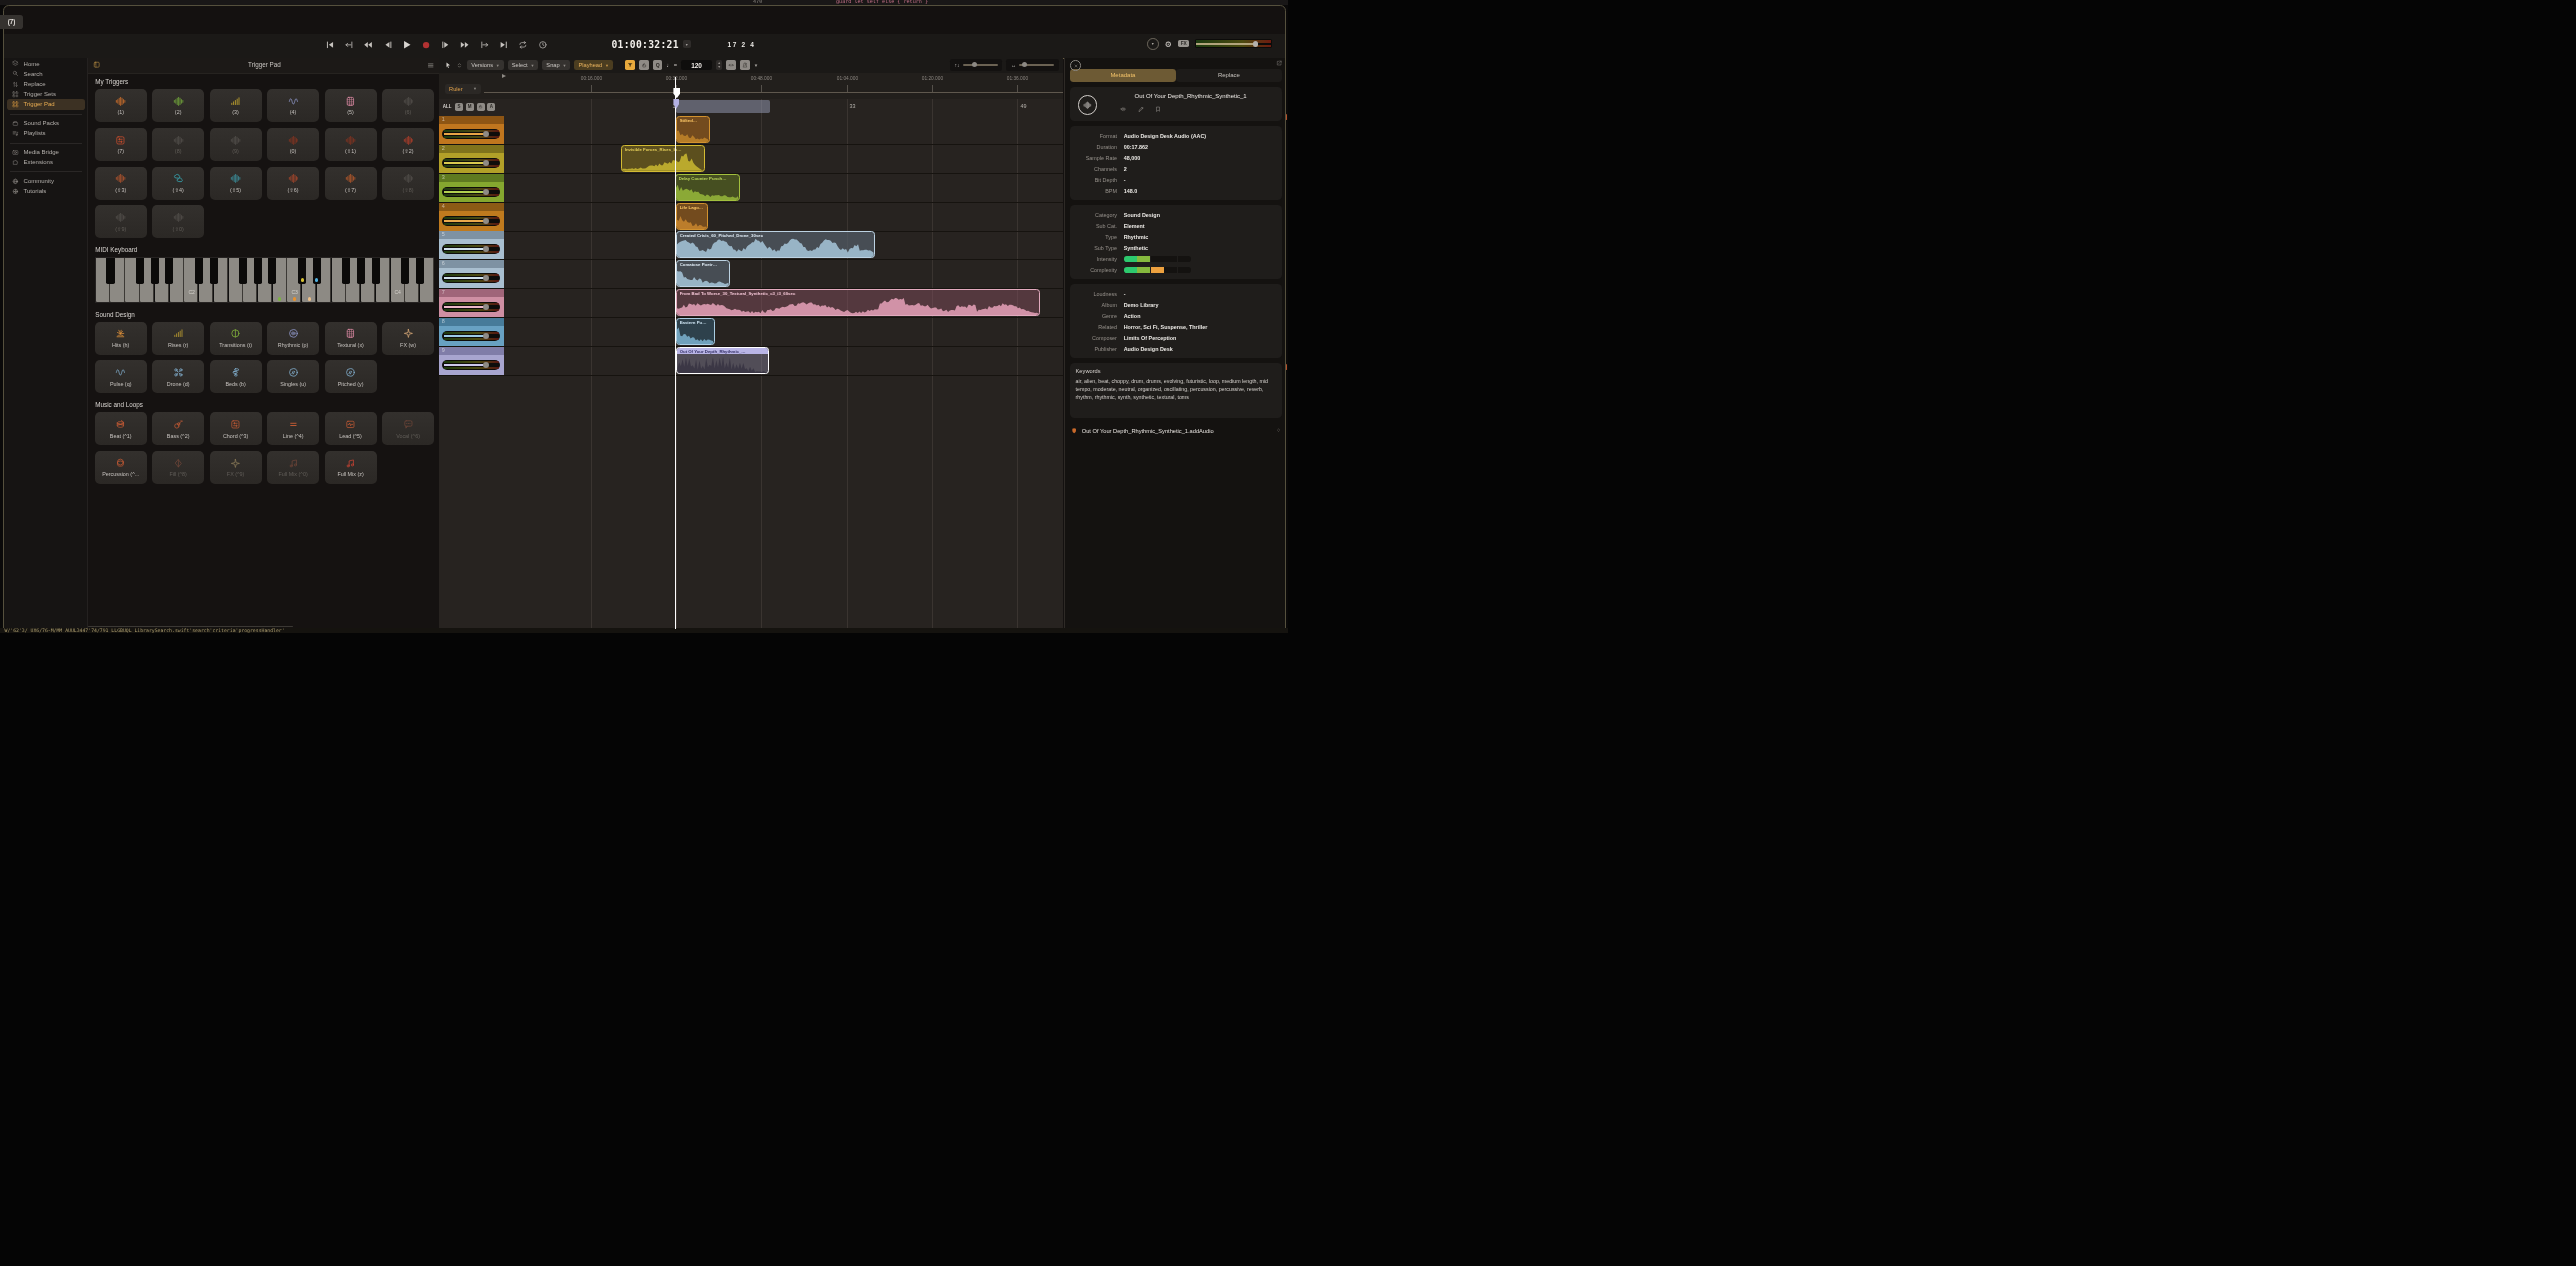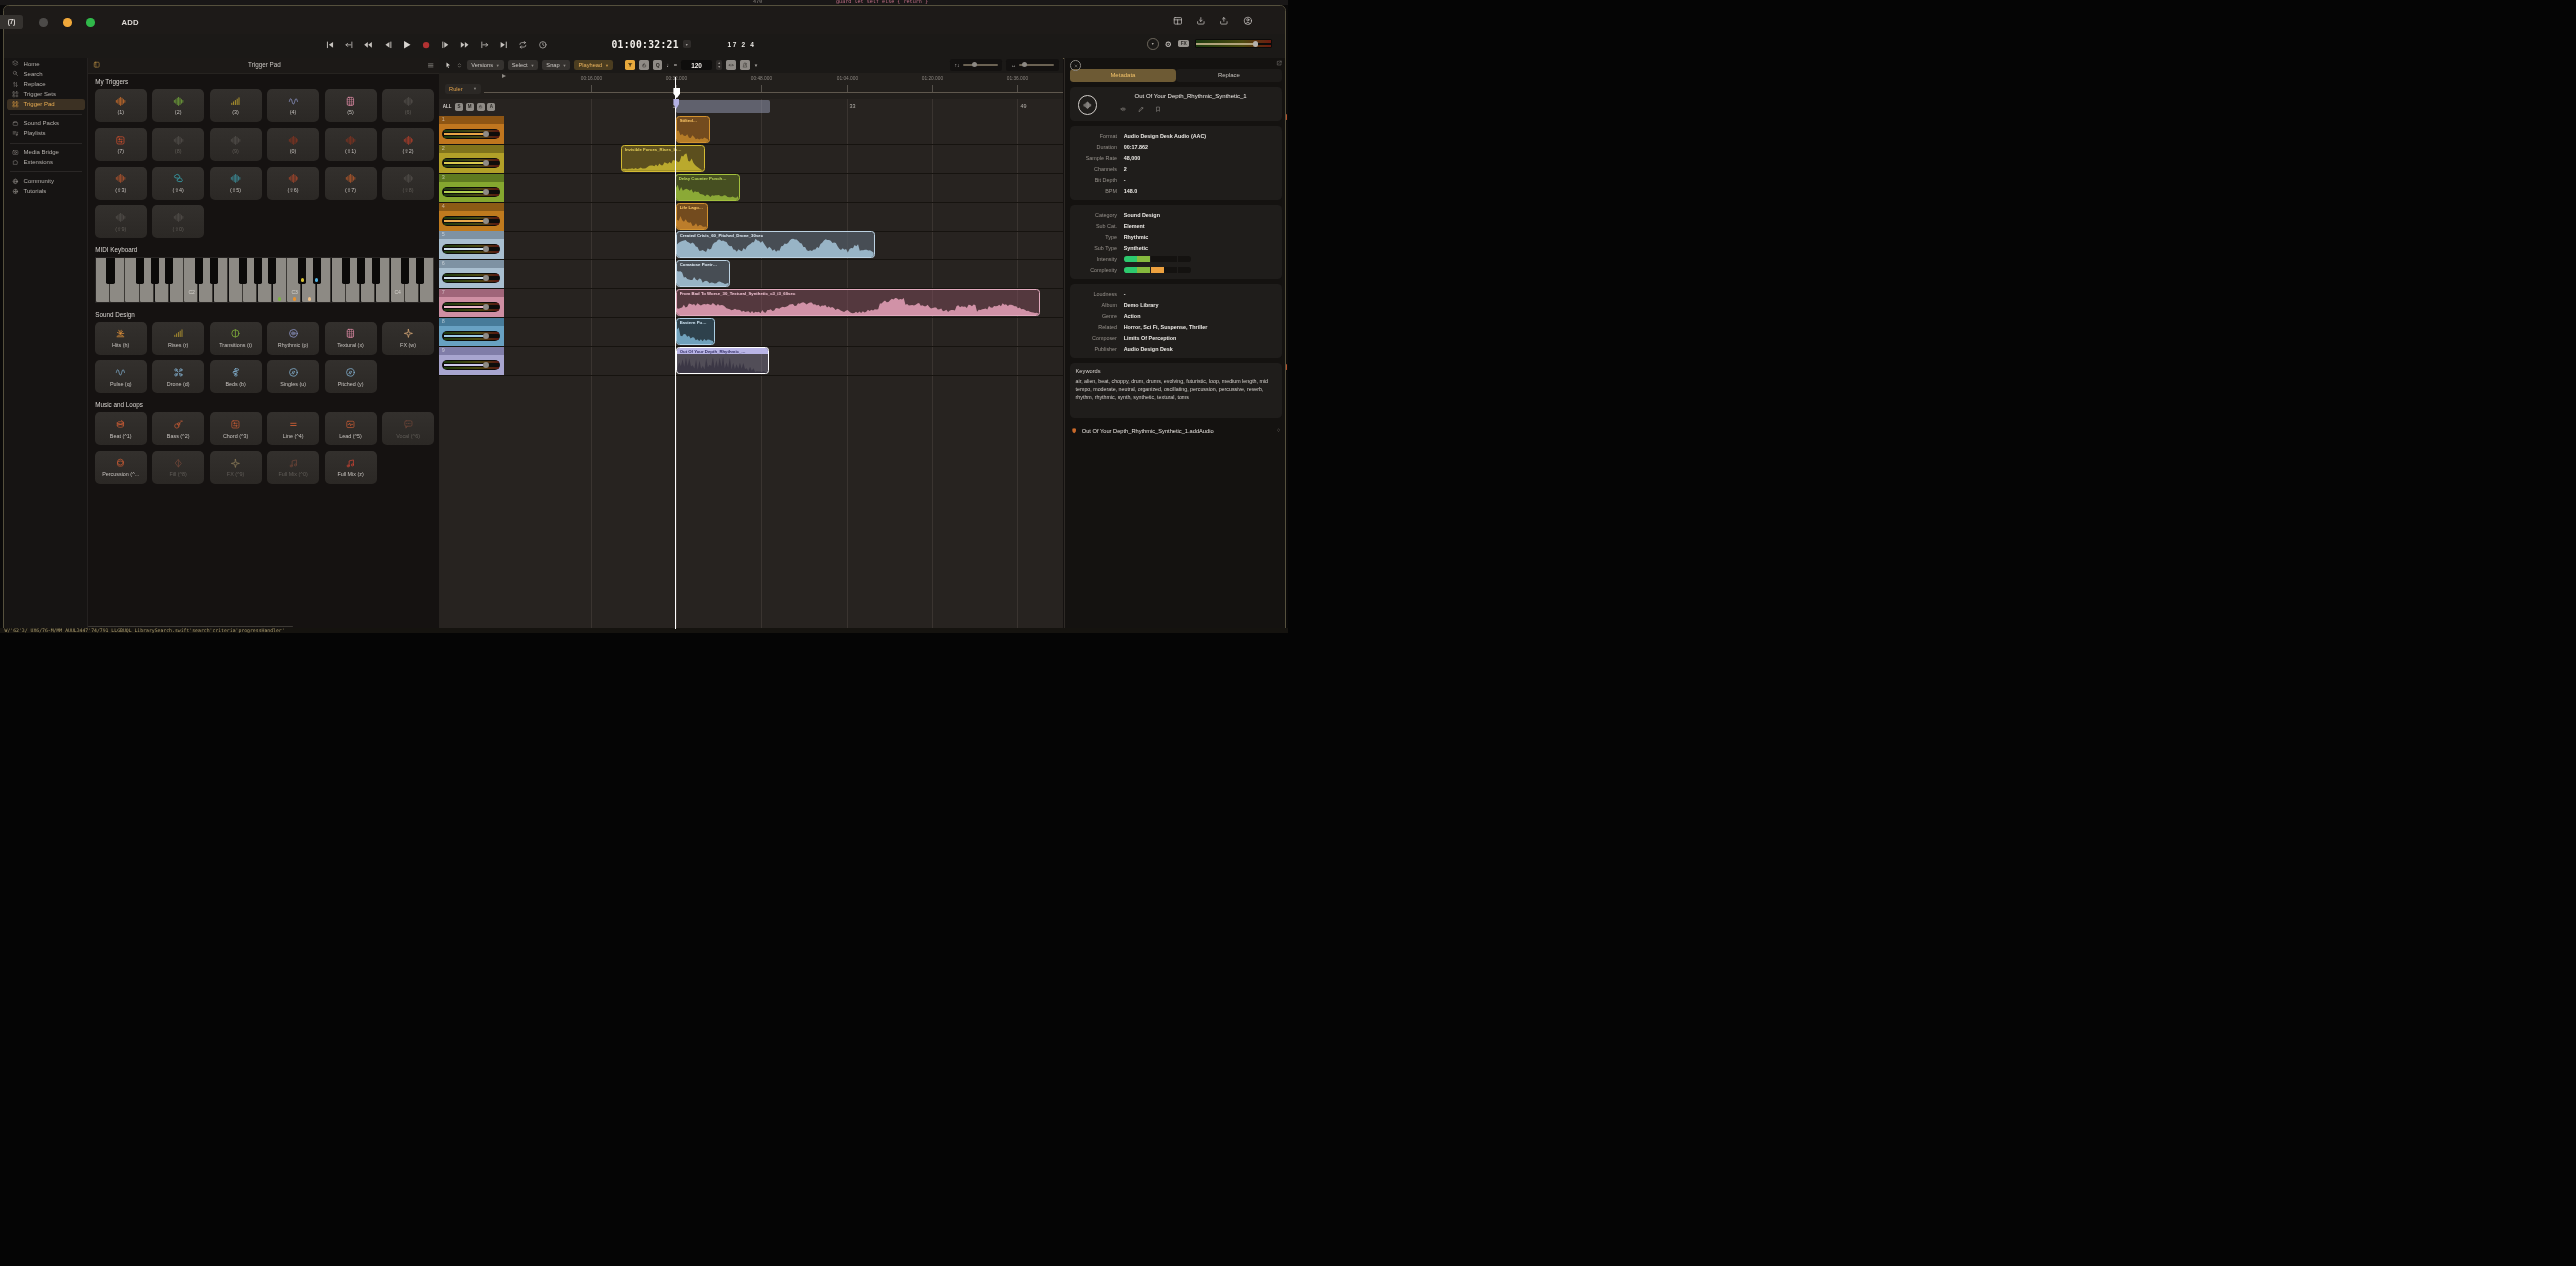--- a/index.html
+++ b/index.html
@@ -406,48 +406,20 @@
 <div id="screen">
 
   <div id="bg-top" class="mono">
     <span class="lineno">470</span>
     <span class="code">guard let self else { return }</span>
   </div>
 
   <div id="badge7">(7)</div>
 
   <div id="win">
-    <div id="titlebar">
-      <div class="tl-dot" style="left:35px;background:#4c4a48"></div>
-      <div class="tl-dot" style="left:59px;background:#f0a83a"></div>
-      <div class="tl-dot" style="left:82px;background:#30b84a"></div>
-      <div id="appname">ADD</div>
-      <div id="hdr-icons">
-          <span class="hbtn">
-            <svg class="ic" style="width: 9.7px; height: 9.7px;" viewBox="0 0 17 17" width="9.7" height="9.7">
-              <use href="#i-columns"></use>
-            </svg>
-          </span>
-          <span class="hbtn">
-            <svg class="ic" style="width: 9.7px; height: 9.7px;" viewBox="0 0 17 17" width="9.7" height="9.7">
-              <use href="#i-import"></use>
-            </svg>
-          </span>
-          <span class="hbtn">
-            <svg class="ic" style="width: 9.7px; height: 9.7px;" viewBox="0 0 17 17" width="9.7" height="9.7">
-              <use href="#i-export"></use>
-            </svg>
-          </span>
-          <span class="hbtn">
-            <svg class="ic" style="width: 9.7px; height: 9.7px;" viewBox="0 0 17 17" width="9.7" height="9.7">
-              <use href="#i-user"></use>
-            </svg>
-          </span>
-        </div>
-    </div>
 
     <div id="transport">
       <div id="tbtns">
           <div class="tb">
             <svg class="ic" style="width: 9.7px; height: 9.7px;" viewBox="0 0 17 17" width="9.7" height="9.7">
               <use href="#i-tostart"></use>
             </svg>
           </div>
           <div class="tb">
             <svg class="ic" style="width: 9.7px; height: 9.7px;" viewBox="0 0 17 17" width="9.7" height="9.7">

